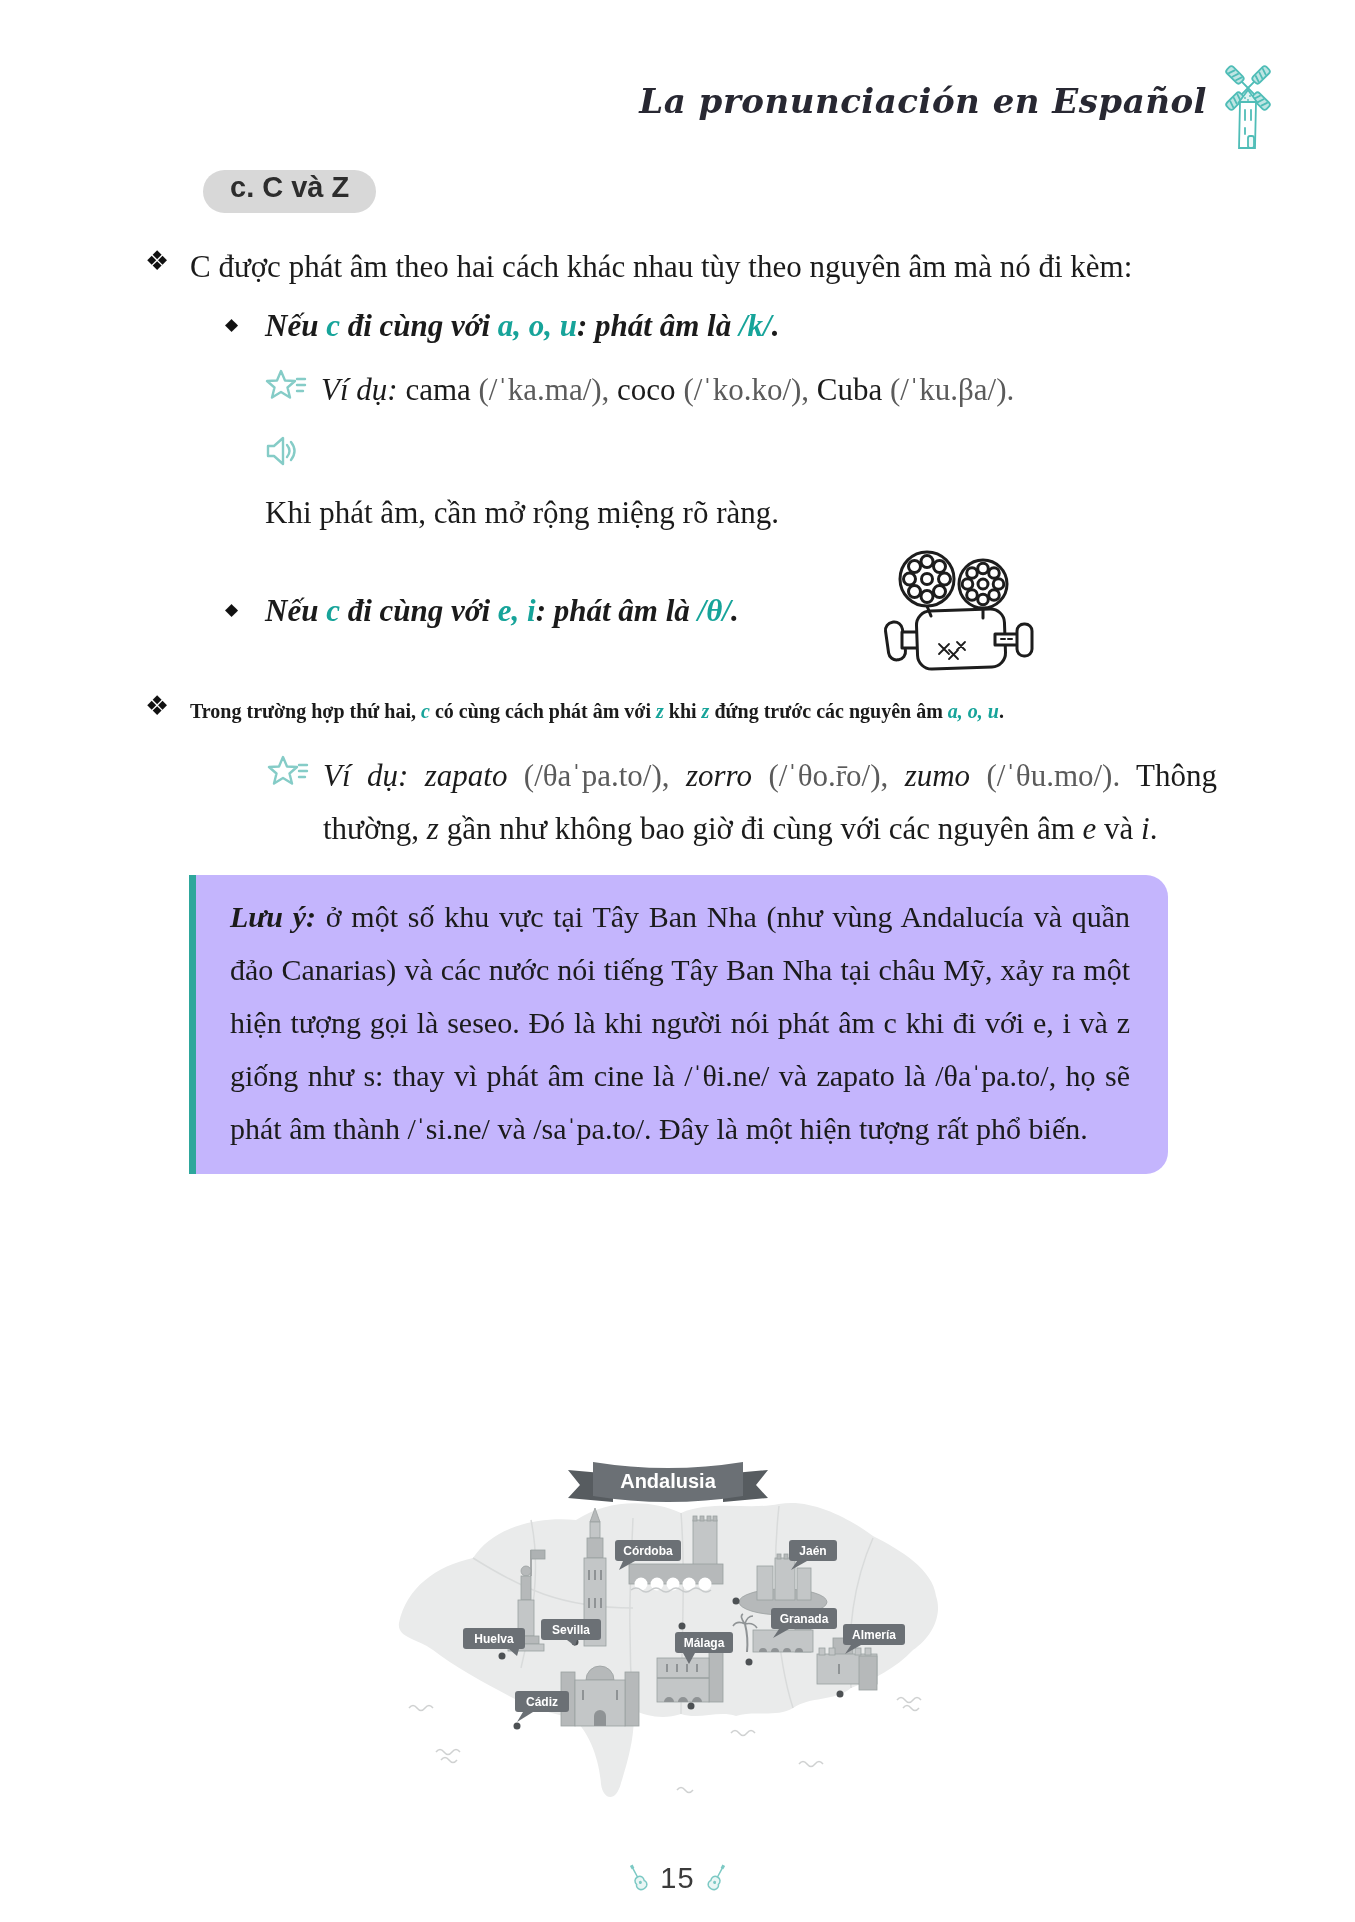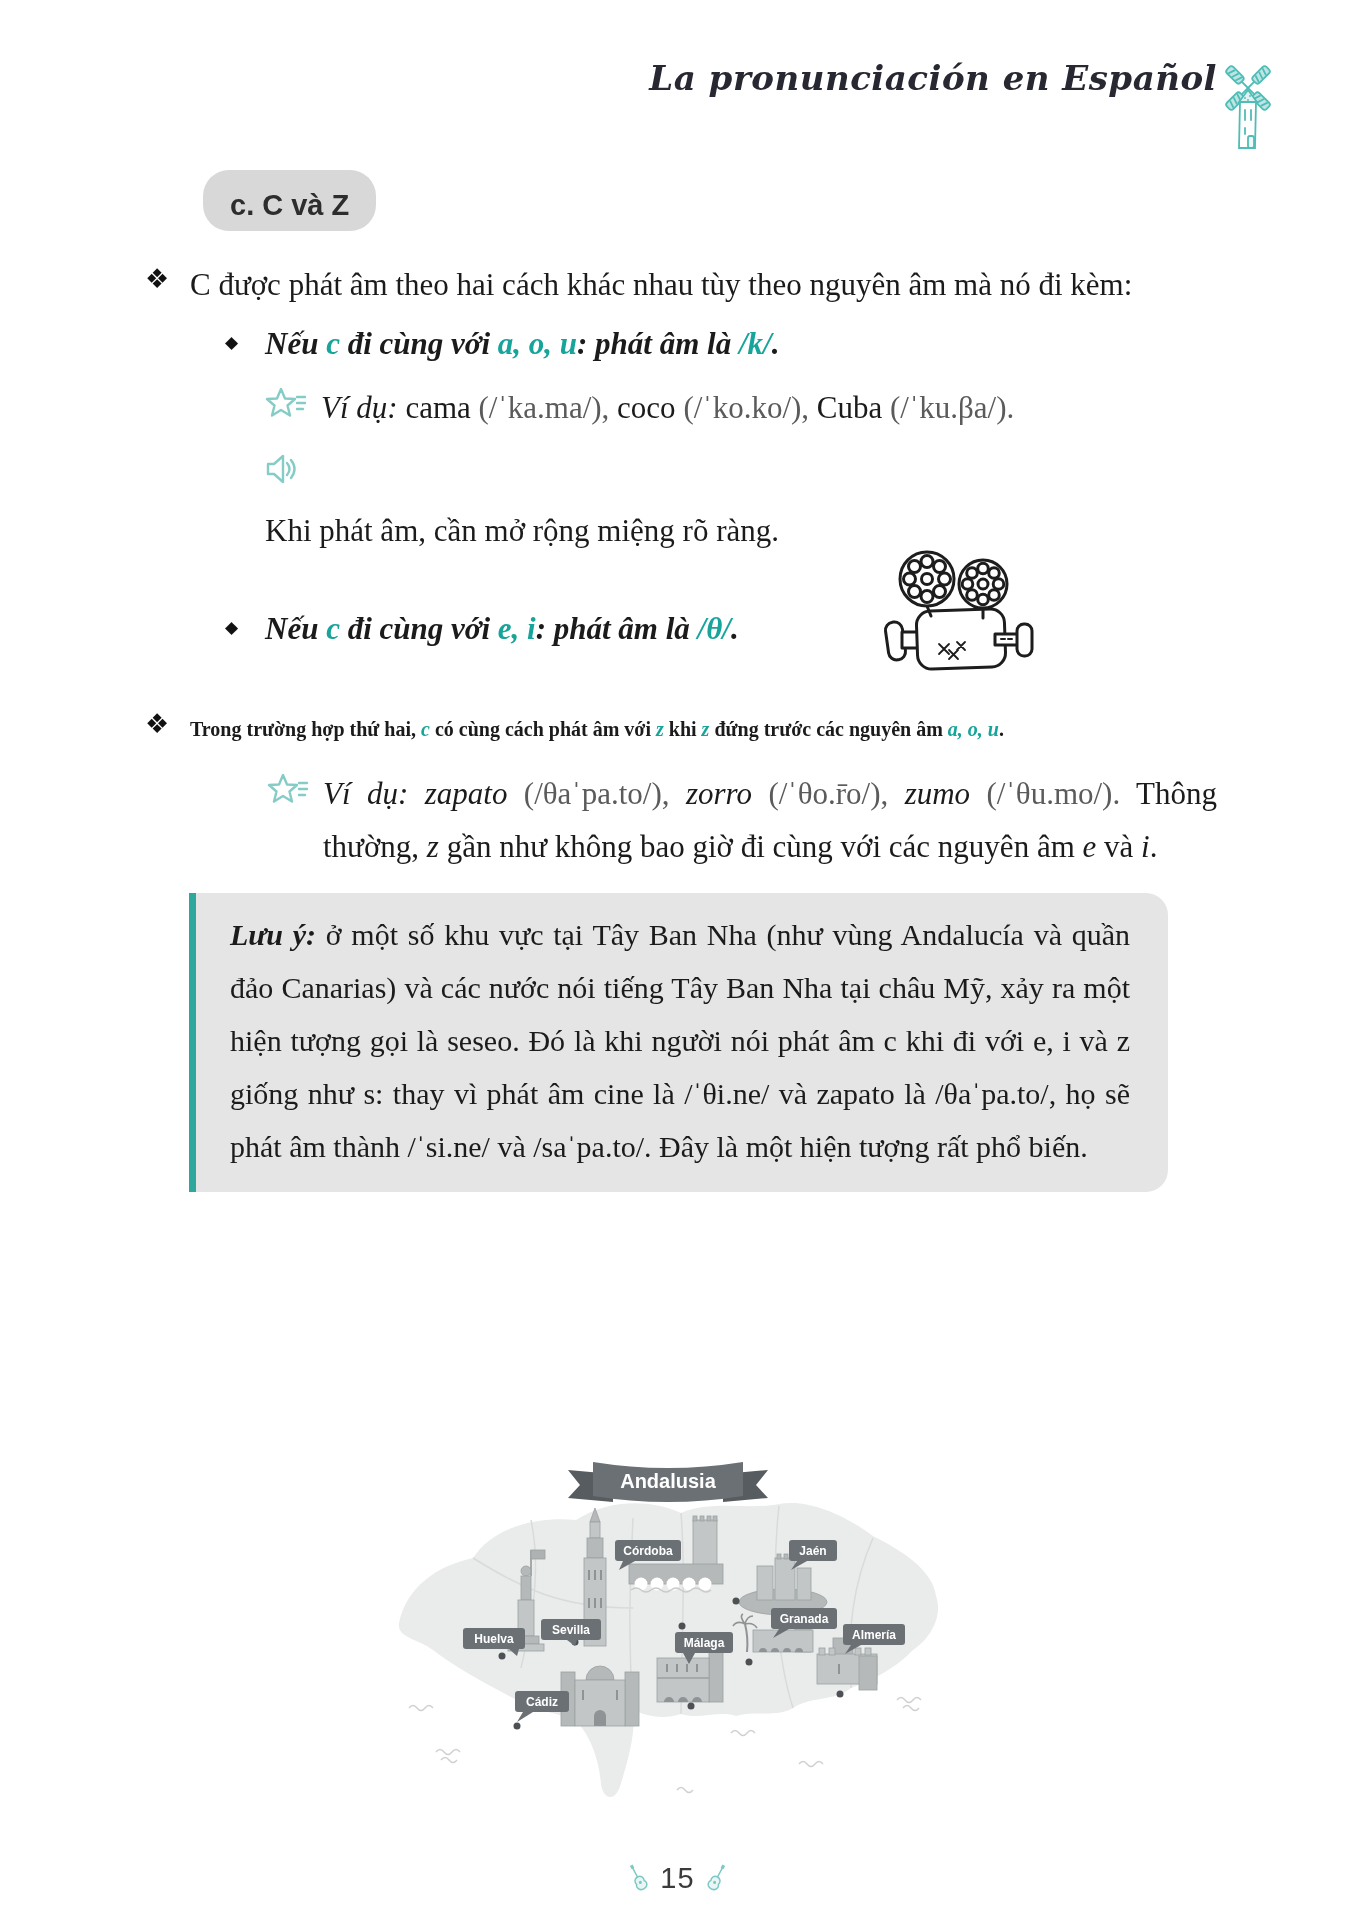--- a/index.html
+++ b/index.html
@@ -1,28 +1,28 @@
 <!DOCTYPE html>
 <html><head>
 <meta charset="utf-8">
 <style>
   * { margin:0; padding:0; box-sizing:border-box; }
   html,body { background:#ffffff; }
   body { width:1355px; height:1922px; position:relative; font-family:"Liberation Serif","DejaVu Serif",serif; color:#1b1b1b; overflow:hidden; }
 
   
-  .hdr { position:absolute; top:58px; right:76px; display:flex; align-items:flex-start; }
+  .hdr { position:absolute; top:58px; right:76px; display:flex; align-items:center; gap:10px; }
   .hdr-title { font-family:"DejaVu Serif",serif; font-style:italic; font-weight:bold; font-size:34px; color:#282832; letter-spacing:.5px; padding-bottom:6px; }
   .windmill { width:62px; height:92px; }
 
   
   .content { position:absolute; left:145px; top:170px; width:1072px; }
 
   .badge { display:inline-block; margin-left:58px; background:#d8d8d8; border-radius:26px;
-           padding:19px 27px 9px 27px; font-family:"Liberation Sans",sans-serif; font-weight:bold;
+           padding:1px 27px 9px 27px; font-family:"Liberation Sans",sans-serif; font-weight:bold;
            font-size:29px; color:#2d2d2d; }
 
   .mk { flex:0 0 45px; font-family:"DejaVu Sans",sans-serif; font-size:27px; color:#111; padding-top:6px; }
   .mkd { flex:0 0 40px; font-family:"DejaVu Sans",sans-serif; font-size:17px; color:#111; padding-top:11px; }
 
   .row { display:flex; align-items:flex-start; }
   .intro { margin-top:26px; }
   .intro p { flex:1; font-weight:normal; font-size:31px; line-height:56px; text-align:justify; }
 
   .sub { margin-left:80px; }
@@ -41,21 +41,21 @@
   .rule p { flex:1; font-weight:bold; font-size:20px; line-height:55px; text-align:justify; }
 
   .ex3 { margin-left:122px; margin-top:10px; }
   .ex3 p { text-align:justify; line-height:53px; }
 
   .tl { color:#17a49a; }
   .tl-it { color:#17a49a; font-style:italic; }
   .it { font-style:italic; }
   .ipa { color:#5b5b5b; }
 
-  .note-box { margin-left:44px; margin-top:20px; width:979px; background:#e5e5e5;
+  .note-box { margin-left:44px; margin-top:20px; width:979px; background:#c4b5fd;
               border-left:7px solid #2ea79c; border-radius:0 22px 22px 0;
               padding:15px 38px 19px 34px; }
   .note-box p { font-size:30px; line-height:53px; text-align:justify; }
   .note-lbl { font-weight:bold; font-style:italic; }
 
   
   .map-wrap { position:absolute; left:381px; top:1458px; width:578px; height:356px; }
 
   
   .footer { position:absolute; top:1862px; left:0; width:100%; display:flex; justify-content:center;

